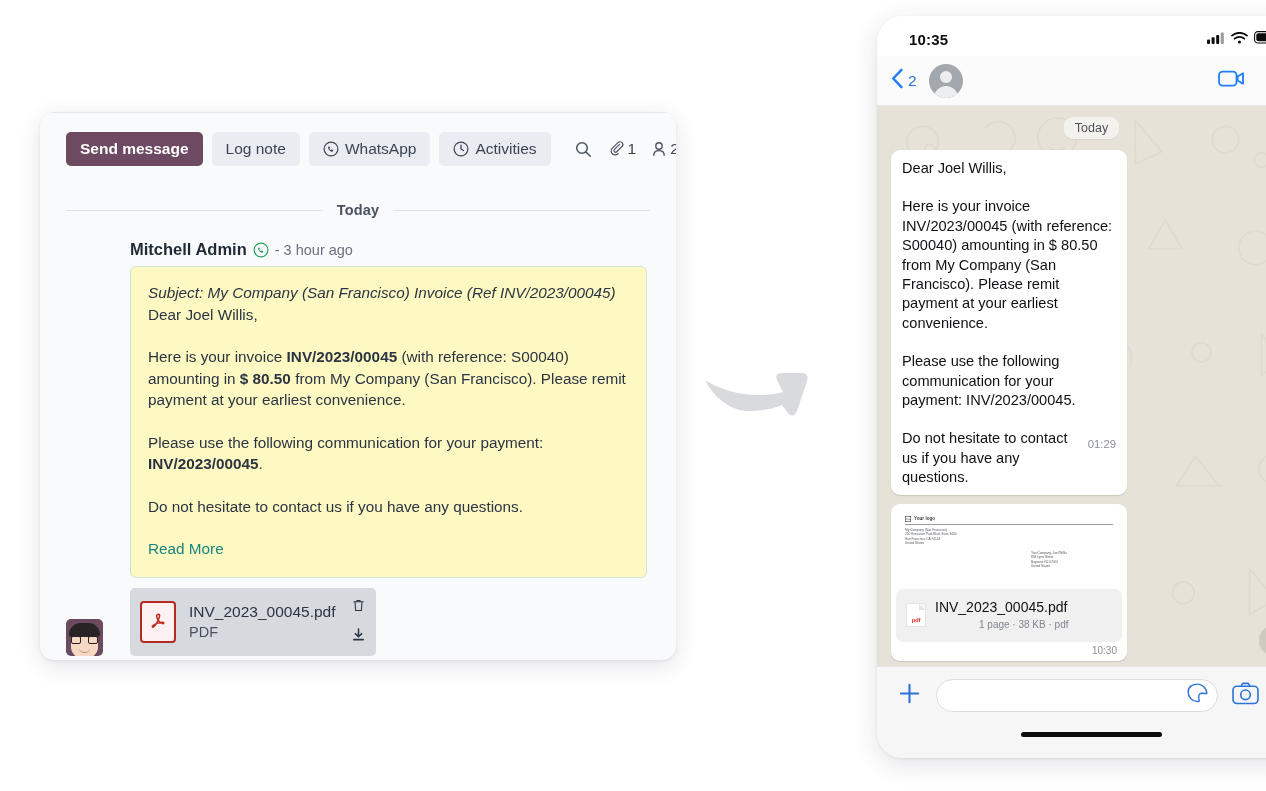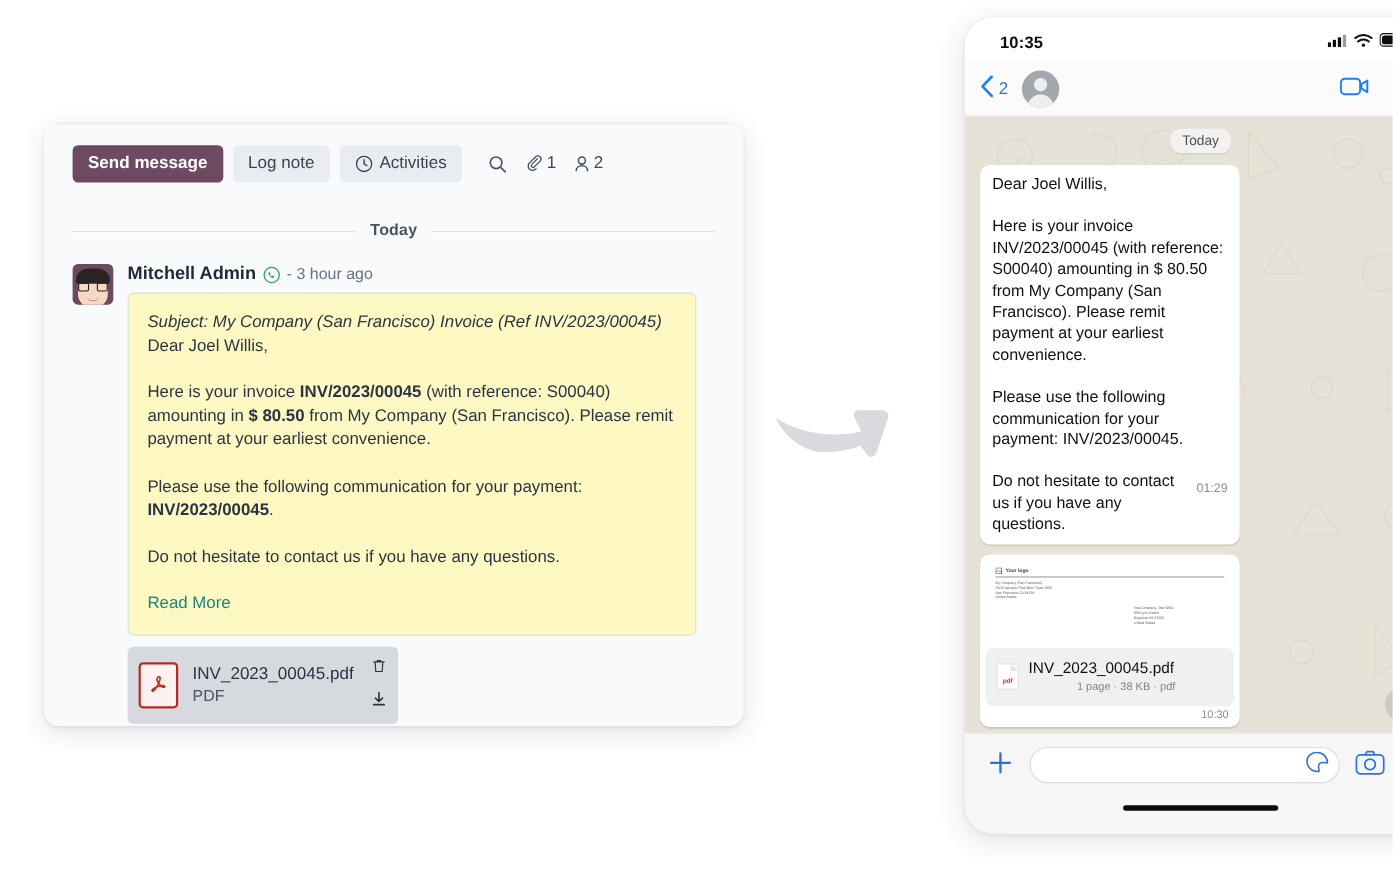--- a/index.html
+++ b/index.html
@@ -46,21 +46,21 @@
   .icon-group .ic { display: flex; align-items: center; gap: 2px; font-size: 15.5px; color:#3c4453;}
   .icon-group .ic svg { display:block; }
 
   .today-sep {
     display: flex; align-items: center; gap: 14px;
     margin-top: 36px;
   }
   .today-sep .ln { flex: 1; height: 1px; background: #dfe3e8; }
   .today-sep .lbl { font-size: 14.5px; font-weight: bold; color: #4a5260; letter-spacing:.2px;}
 
-  .msg-row { display: flex; gap: 13px; margin-top: 22px; }
+  .msg-row { display: flex; gap: 27px; margin-top: 22px; align-items: flex-end; }
   .avatar {
     width: 37px; height: 37px; border-radius: 5px;
     background: #6b4a5f; flex: 0 0 37px; position: relative; overflow: hidden;
   }
   .avatar .face {
     position:absolute; left:5px; top:9px; width:27px; height:30px;
     background:#f5d9c4; border-radius: 13px 13px 11px 11px;
   }
   .avatar .hair {
     position:absolute; left:3px; top:4px; width:31px; height:14px;
@@ -249,20 +249,29 @@
 
 <div class="stage">
 
   <div class="odoo-card">
     <div class="odoo-inner">
       <div class="chatter-topline"></div>
 
       <div class="btn-row">
         <button class="btn primary">Send message</button>
         <button class="btn">Log note</button>
+        <button class="btn">
+          <span>
+            <svg width="16" height="16" viewBox="0 0 16 16">
+              <circle cx="8" cy="8" r="6.9" fill="none" stroke="#3c4453" stroke-width="1.2"></circle>
+              <path d="M5.6 5.3c.25-.15.55-.1.7.15l.6 1c.1.2.05.45-.1.6l-.35.35c-.1.1-.1.2-.05.3.3.6.8 1.1 1.4 1.4.1.05.2.05.3-.05l.35-.35c.15-.15.4-.2.6-.1l1 .6c.25.15.3.45.15.7-.45.7-1.35.95-2.1.55-1.2-.6-2.2-1.6-2.8-2.8-.4-.75-.15-1.65.55-2.1z" fill="#3c4453"></path>
+            </svg>
+          </span>
+          <span>WhatsApp</span>
+        </button>
         <button class="btn">
           <span>
             <svg width="16" height="16" viewBox="0 0 16 16">
               <circle cx="8" cy="8" r="6.9" fill="none" stroke="#3c4453" stroke-width="1.2"></circle>
               <path d="M8 4.2V8l2.5 1.5" fill="none" stroke="#3c4453" stroke-width="1.3" stroke-linecap="round"></path>
             </svg>
           </span>
           <span>Activities</span>
         </button>
 

